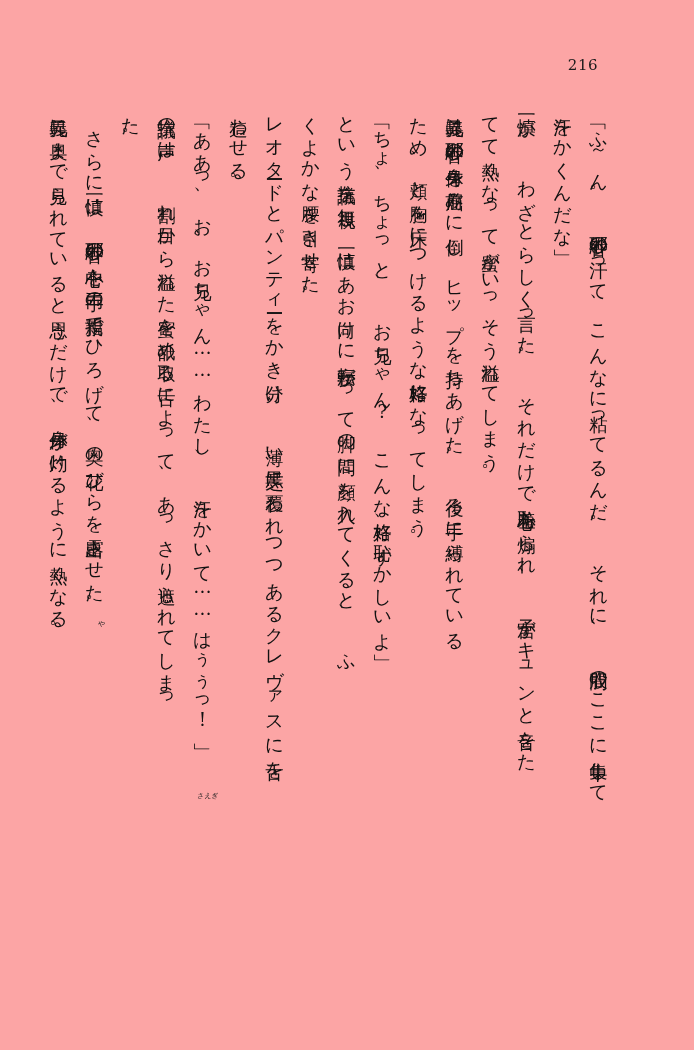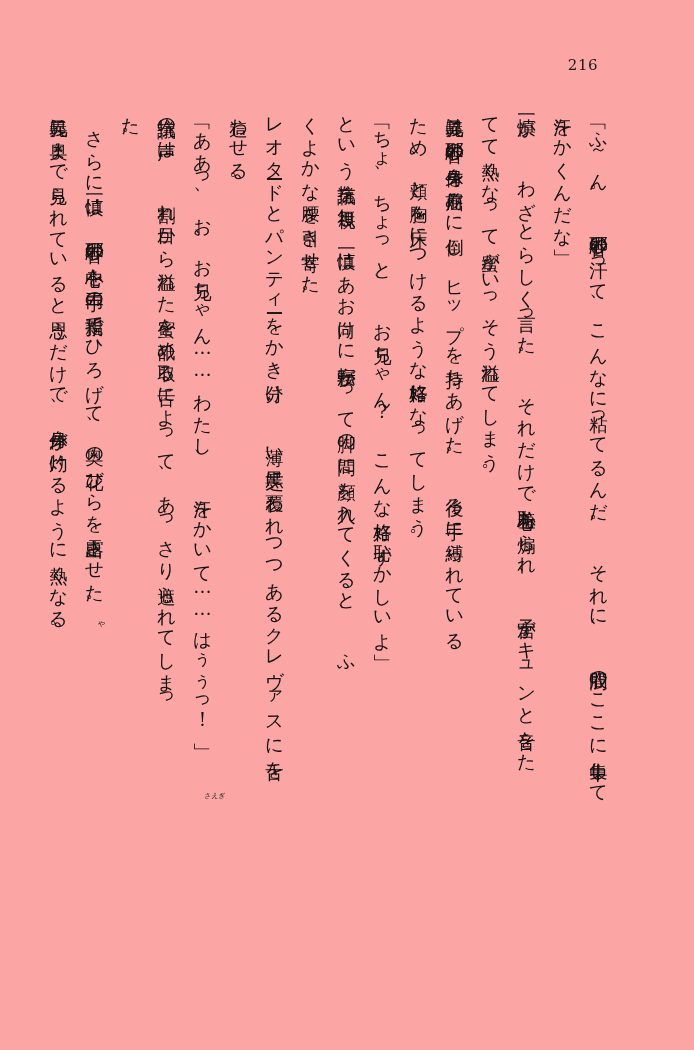--- a/index.html
+++ b/index.html
@@ -60,21 +60,21 @@
   }
   .ruby-host {
     position: absolute;
     writing-mode: horizontal-tb;
     font-size: 7px;
     line-height: 8px;
     letter-spacing: 0px;
     color: #222222;
     font-family: "DejaVu Serif", "Liberation Serif", serif;
   }
-  .ruby-1 { top: 792px; left: 204px; }
+  .ruby-1 { top: 792px; left: 197px; }
   .ruby-2 { top: 620px; left: 98px; }
 </style>
 </head>
 <body>
 
 <div class="page">
 
   <div class="page-number">216</div>
 
   <div class="text-body">

